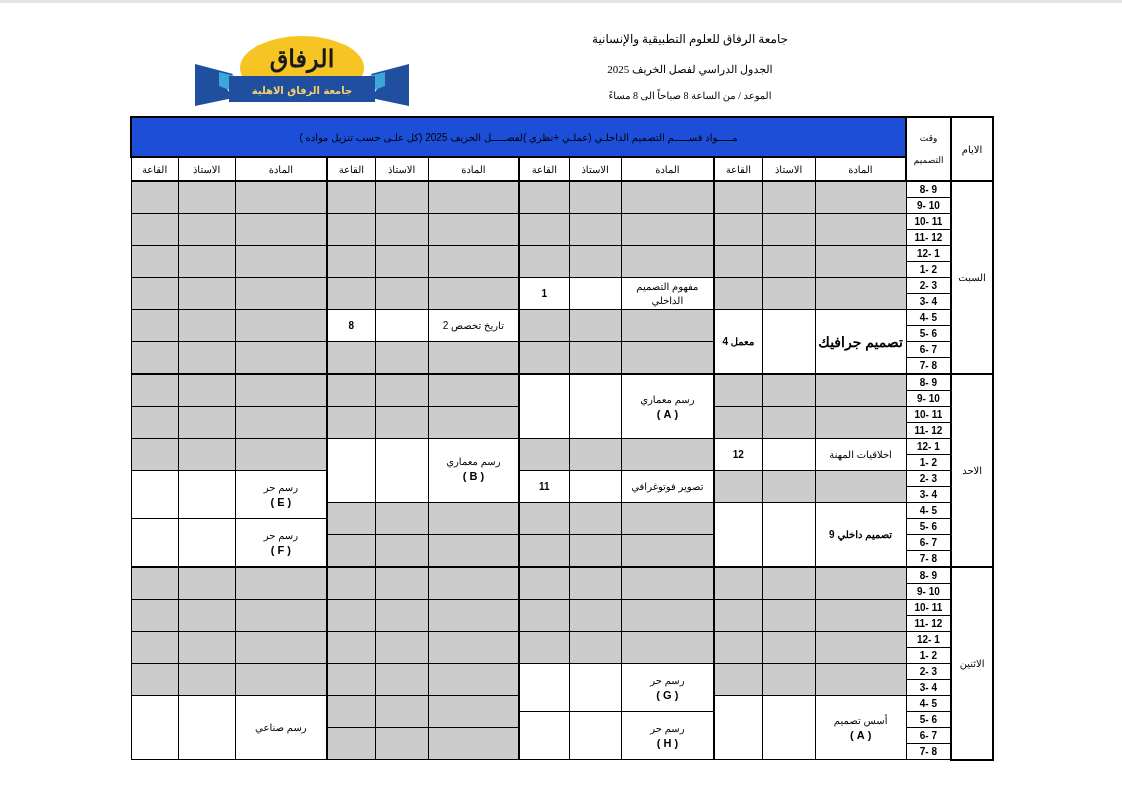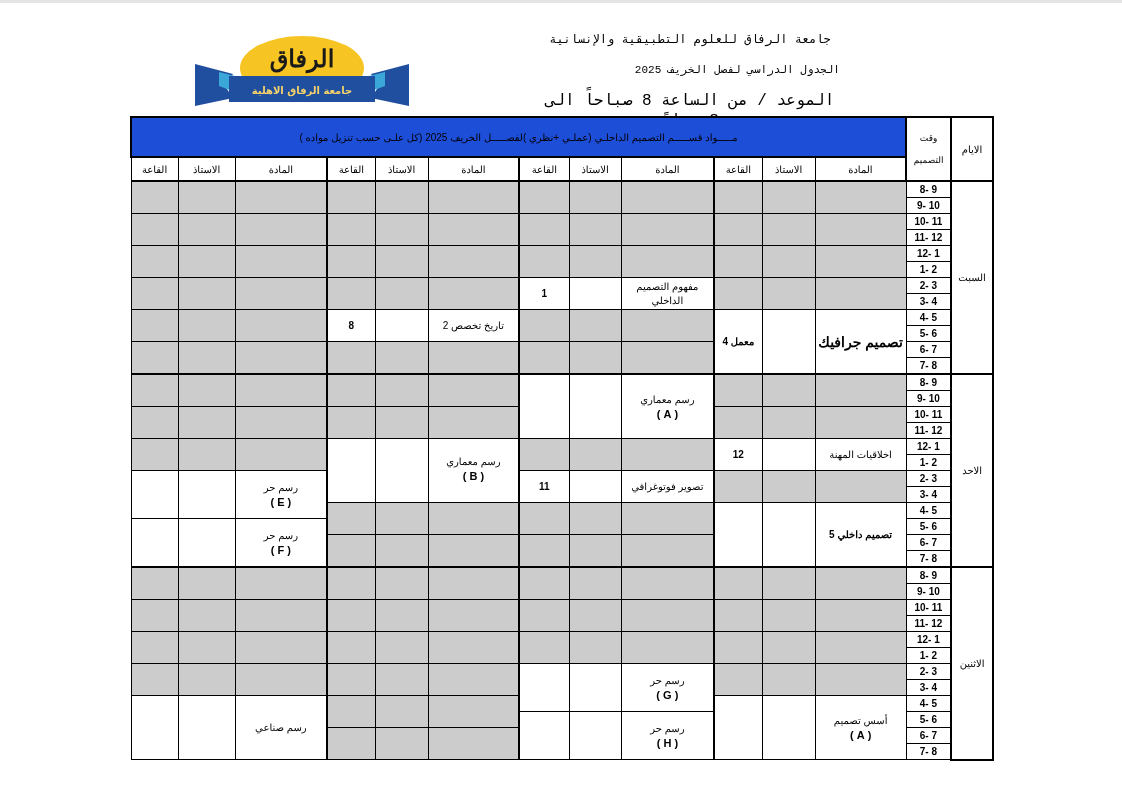--- a/index.html
+++ b/index.html
@@ -1,22 +1,22 @@
 <!DOCTYPE html>
 <html><head>
 <meta charset="utf-8">
 <style>
   html,body{margin:0;padding:0;background:#fff;}
   body{width:1122px;height:791px;position:relative;overflow:hidden;font-family:"DejaVu Sans",sans-serif;}
   .topbar{position:absolute;left:0;top:0;width:1122px;height:3px;background:#e4e4e4;}
   .logo{position:absolute;left:195px;top:34px;width:214px;height:72px;}
-  .hdr{position:absolute;left:540px;width:300px;text-align:center;color:#000;font-family:Liberation Mono, monospace;direction:rtl;}
+  .hdr{position:absolute;left:540px;width:300px;text-align:center;color:#000;font-family:Liberation Serif, serif;direction:rtl;}
   .hdr1{top:32px;font-size:12px;}
-  .hdr2{top:63px;font-size:11px;text-align:right;}
-  .hdr3{top:90px;font-size:16px;}
+  .hdr2{top:63px;font-size:11px;}
+  .hdr3{top:90px;font-size:10px;}
   table.sch{position:absolute;left:130px;top:116px;border-collapse:collapse;direction:rtl;table-layout:fixed;width:862px;}
   table.sch td{border:1px solid #000;padding:0;text-align:center;vertical-align:middle;font-family:"Liberation Sans",sans-serif;font-size:10px;color:#000;overflow:hidden;}
   .gray{background:#cccccc;}
   .white{background:#fff;}
   .title-cell{background:#1d4ed8;color:#7a1f10;font-family:"DejaVu Serif",serif;font-size:13px;height:38px;border-width:2px !important;margin-left:36px;}
   .colhdr{font-size:8px;height:22px;color:#222;}
   .daycol{color:#7b1c7e;font-size:9px;border-width:2px !important;margin-left:44px;}
   .time{color:#2323b5;font-weight:bold;font-size:9px;height:15px;border:1.5px solid #000 !important;}
   .bold{font-weight:bold;font-size:11px;}
   .subj{font-size:10px;line-height:14px;border-radius:12px;}
@@ -275,21 +275,21 @@
         </td>
     <td rowspan="3" class="white"></td>
     <td rowspan="3" class="white"></td>
   </tr>
   <tr>
         <td class="time">4 -3</td>
       </tr>
 
   <tr>
     <td class="time">5 -4</td>
-    <td rowspan="4" class="white subj" style="font-weight:bold;">تصميم داخلي 5</td>
+    <td rowspan="4" class="white subj" style="font-weight:bold;">تصميم داخلي 9</td>
     <td rowspan="4" class="white"></td>
     <td rowspan="4" class="white thick-l"></td>
     <td rowspan="2" class="gray"></td>
         <td rowspan="2" class="gray"></td>
         <td rowspan="2" class="gray thick-l"></td>
     <td rowspan="2" class="gray"></td>
         <td rowspan="2" class="gray"></td>
         <td rowspan="2" class="gray thick-l"></td>
   </tr>
   <tr>

